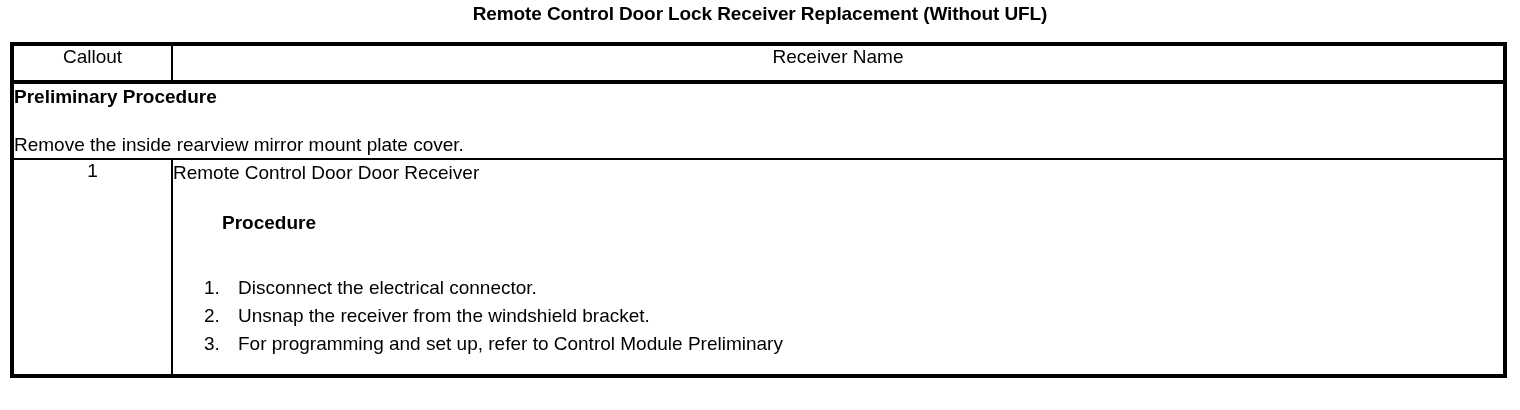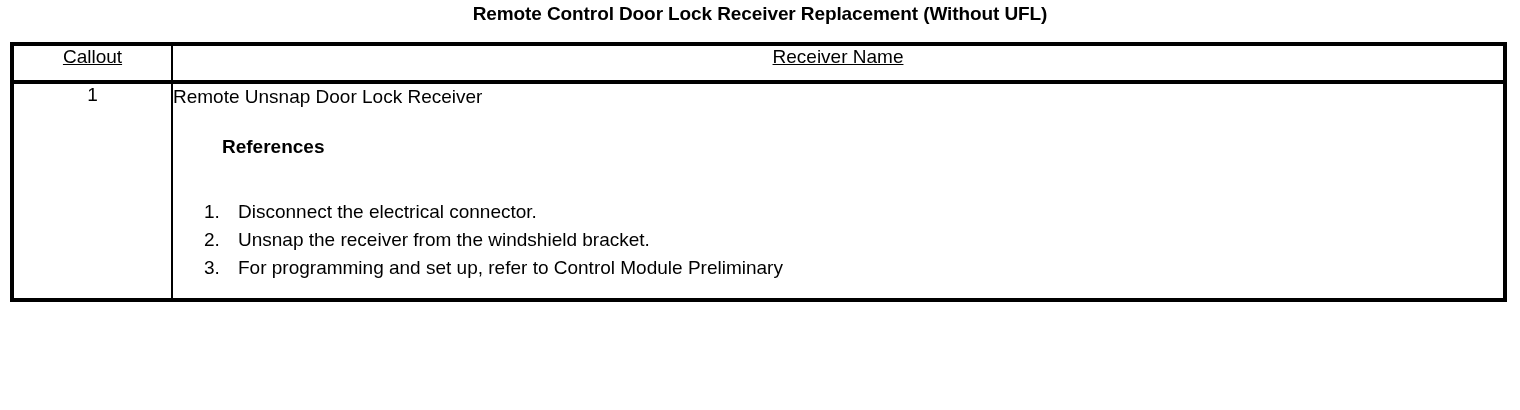--- a/index.html
+++ b/index.html
@@ -59,21 +59,20 @@
   col.col-component { width: auto; }
 
   
   .hdr-row { height: 38px; }
   .hdr-cell {
     text-align: center;
     font-size: 19px;
     font-weight: bold;
     vertical-align: middle;
     border-bottom: 4px solid #000;
-    text-decoration: underline;
   }
   .hdr-cell.callout-hdr {
     border-right: 2px solid #000;
   }
 
   
   .prelim-row { }
   .prelim-cell {
     border-bottom: 2px solid #000;
     padding: 4px 0 8px 4px;
@@ -154,27 +153,34 @@
       <col class="col-callout">
       <col class="col-component">
     </colgroup>
     <tbody>
 
       <tr class="hdr-row">
         <th class="hdr-cell callout-hdr">Callout</th>
         <th class="hdr-cell">Receiver Name</th>
       </tr>
 
+      <tr class="prelim-row">
+        <td class="prelim-cell" colspan="2">
+          <div class="prelim-title">Preliminary Procedure</div>
+          <div class="prelim-spacer"></div>
+          <div class="prelim-text">Remove the inside rearview mirror mount plate cover.</div>
+        </td>
+      </tr>
 
       <tr class="content-row">
         <td class="callout-cell">1</td>
         <td class="component-cell">
-          <div class="comp-name">Remote Unsnap Door Lock Receiver</div>
+          <div class="comp-name">Remote Control Door Door Receiver</div>
           <div class="comp-gap"></div>
-          <div class="proc-heading">References</div>
+          <div class="proc-heading">Procedure</div>
           <div class="proc-gap"></div>
           <ol class="steps">
             <li class="step">
               <span class="step-num">1.</span><span class="step-text">Disconnect the electrical connector.</span>
             </li>
             <li class="step">
               <span class="step-num">2.</span><span class="step-text">Unsnap the receiver from the windshield bracket.</span>
             </li>
             <li class="step">
               <span class="step-num">3.</span><span class="step-text">For programming and set up, refer to Control Module Preliminary</span>

